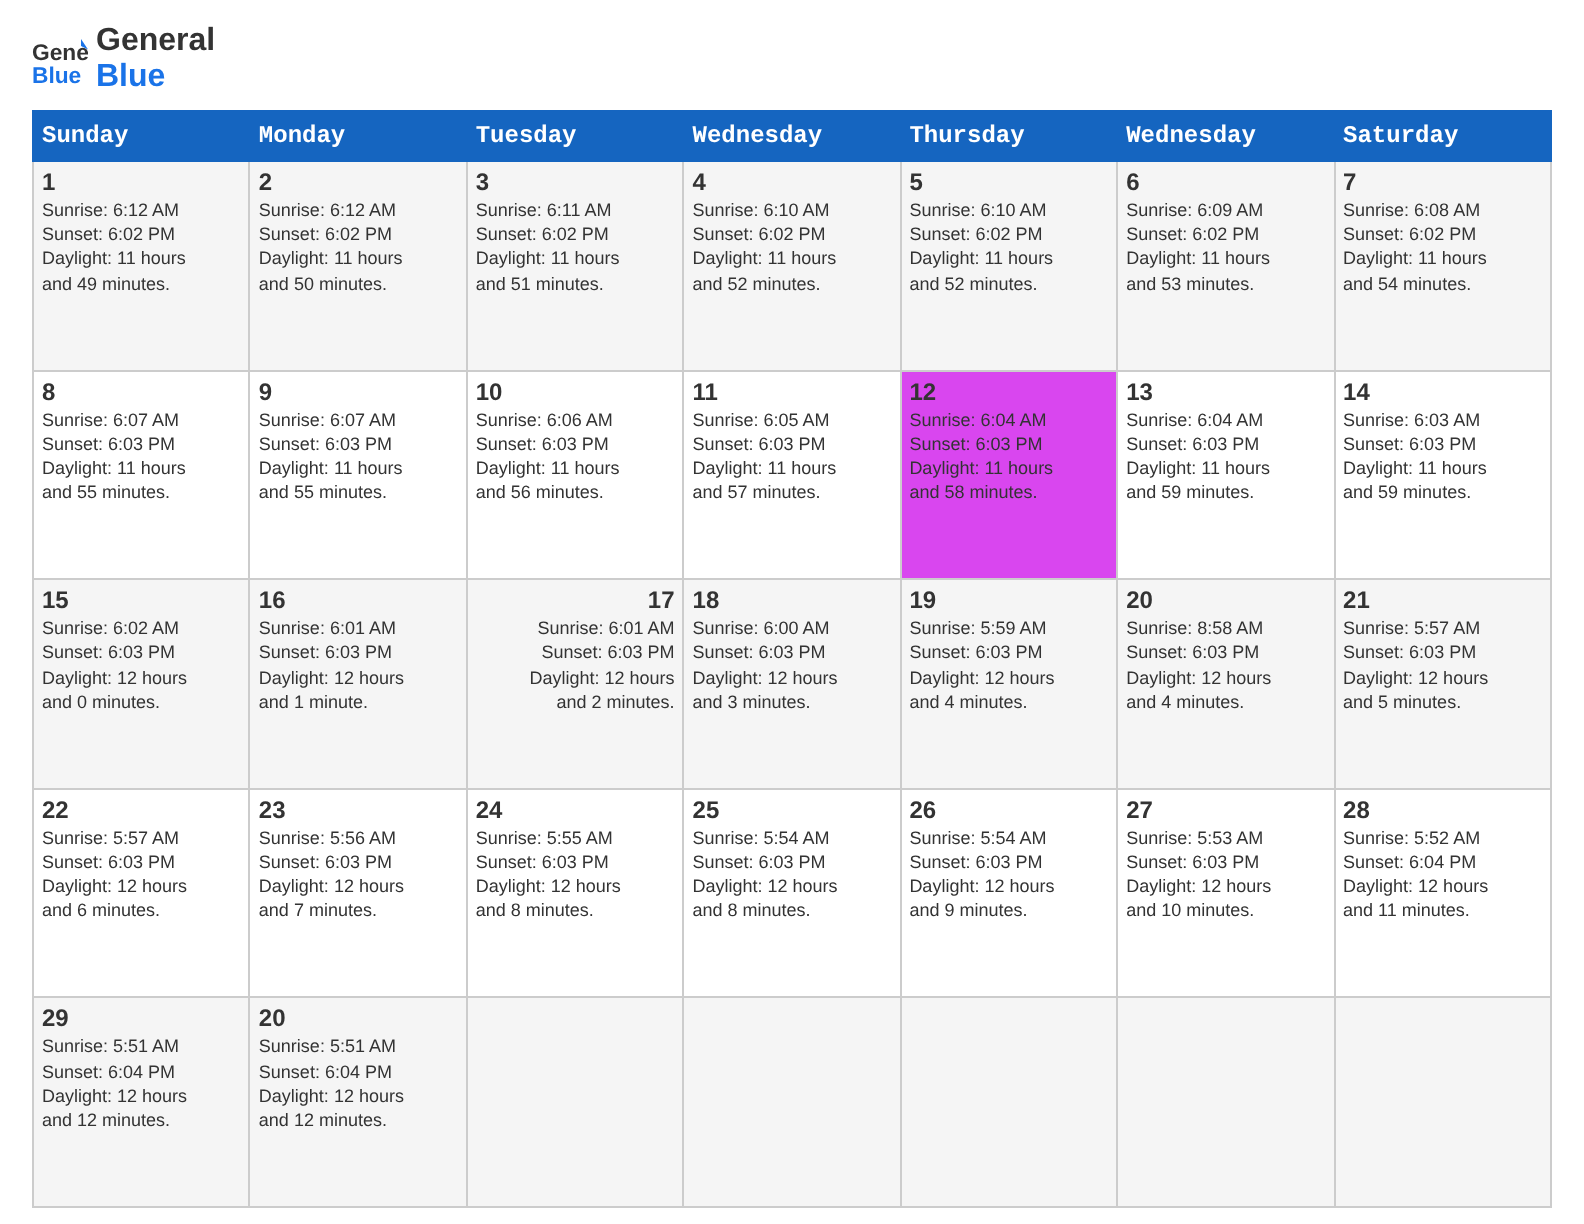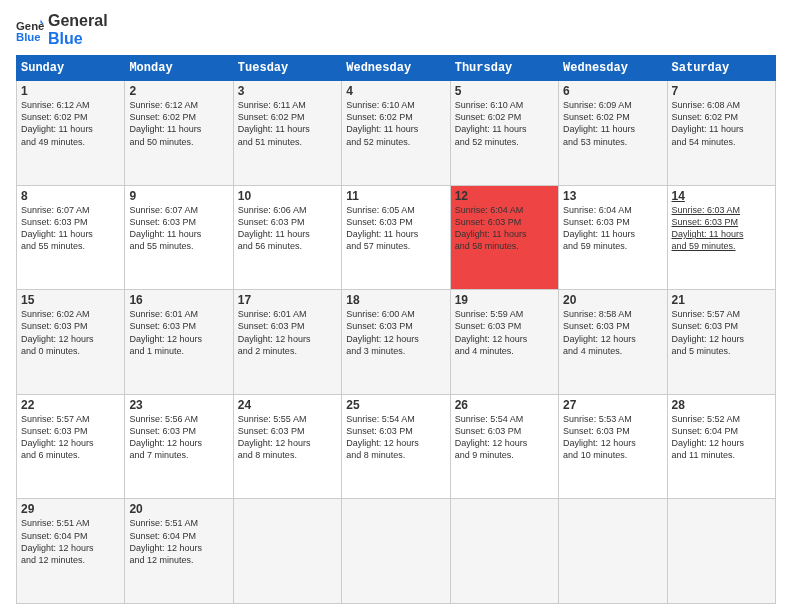--- a/index.html
+++ b/index.html
@@ -199,35 +199,35 @@
 Daylight: 11 hours
 and 56 minutes.</div>
           </td>
           <td style="background: rgb(255, 255, 255);">
             <span class="day-number">11</span>
             <div class="cell-text" style="white-space: pre-line;">Sunrise: 6:05 AM
 Sunset: 6:03 PM
 Daylight: 11 hours
 and 57 minutes.</div>
           </td>
-          <td style="background: #ef4444;">
+          <td style="background: #d946ef;">
             <span class="day-number">12</span>
             <div class="cell-text" style="white-space: pre-line;">Sunrise: 6:04 AM
 Sunset: 6:03 PM
 Daylight: 11 hours
 and 58 minutes.</div>
           </td>
           <td style="background: rgb(255, 255, 255);">
             <span class="day-number">13</span>
             <div class="cell-text" style="white-space: pre-line;">Sunrise: 6:04 AM
 Sunset: 6:03 PM
 Daylight: 11 hours
 and 59 minutes.</div>
           </td>
-          <td style="background: rgb(255, 255, 255); text-decoration: underline;">
+          <td style="background: rgb(255, 255, 255);">
             <span class="day-number">14</span>
             <div class="cell-text" style="white-space: pre-line;">Sunrise: 6:03 AM
 Sunset: 6:03 PM
 Daylight: 11 hours
 and 59 minutes.</div>
           </td>
         </tr>
         <tr>
           <td style="background: rgb(245, 245, 245);">
             <span class="day-number">15</span>
@@ -236,21 +236,21 @@
 Daylight: 12 hours
 and 0 minutes.</div>
           </td>
           <td style="background: rgb(245, 245, 245);">
             <span class="day-number">16</span>
             <div class="cell-text" style="white-space: pre-line;">Sunrise: 6:01 AM
 Sunset: 6:03 PM
 Daylight: 12 hours
 and 1 minute.</div>
           </td>
-          <td style="background: rgb(245, 245, 245);">
+          <td style="background: rgb(245, 245, 245); text-align: right;">
             <span class="day-number">17</span>
             <div class="cell-text" style="white-space: pre-line;">Sunrise: 6:01 AM
 Sunset: 6:03 PM
 Daylight: 12 hours
 and 2 minutes.</div>
           </td>
           <td style="background: rgb(245, 245, 245);">
             <span class="day-number">18</span>
             <div class="cell-text" style="white-space: pre-line;">Sunrise: 6:00 AM
 Sunset: 6:03 PM

